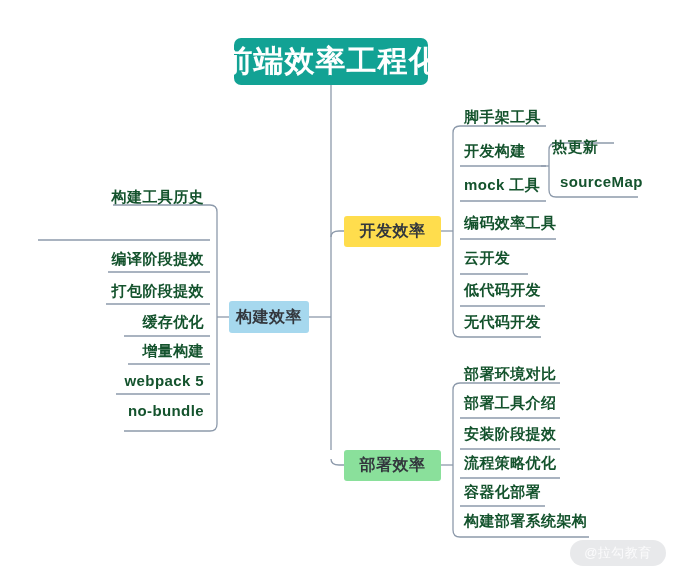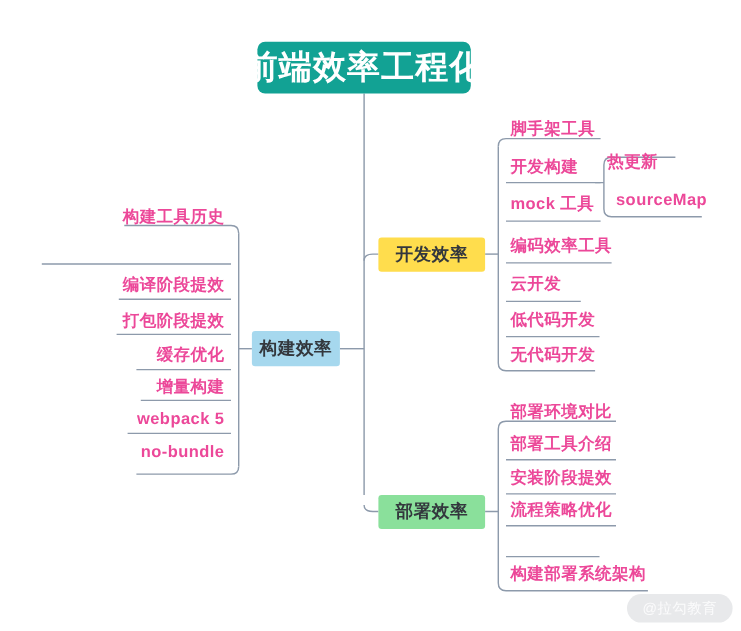--- a/index.html
+++ b/index.html
@@ -51,21 +51,21 @@
     border-radius: 3px;
     padding: 0 3px;
     letter-spacing: 0.5px;
   }
   .branch-dev { background: #ffdd4d; }
   .branch-build { background: #a6d8ee; }
   .branch-deploy { background: #8ae09b; }
   .leaf-node {
     font-size: 15px;
     font-weight: bold;
-    color: #ec4899;
+    color: #14532d;
     padding: 0 6px 3px 6px;
     letter-spacing: 0.4px;
     background: transparent;
   }
   .leaf-left { justify-content: flex-end; }
   .leaf-right { justify-content: flex-start; }
   .watermark {
     position: absolute;
     left: 570px;
     top: 540px;
@@ -227,20 +227,23 @@
   </div>
 
   <div class="node leaf-node leaf-right" style="left:458px; top:423px; width:110px; height:26px;">
     <span>安装阶段提效</span>
   </div>
 
   <div class="node leaf-node leaf-right" style="left:458px; top:452px; width:110px; height:26px;">
     <span>流程策略优化</span>
   </div>
 
+  <div class="node leaf-node leaf-right" style="left:458px; top:481px; width:95px; height:26px;">
+    <span>容器化部署</span>
+  </div>
 
   <div class="node leaf-node leaf-right" style="left:458px; top:510px; width:130px; height:26px;">
     <span>构建部署系统架构</span>
   </div>
 
   <div class="watermark">
     <span>@拉勾教育</span>
   </div>
 
 </div>

